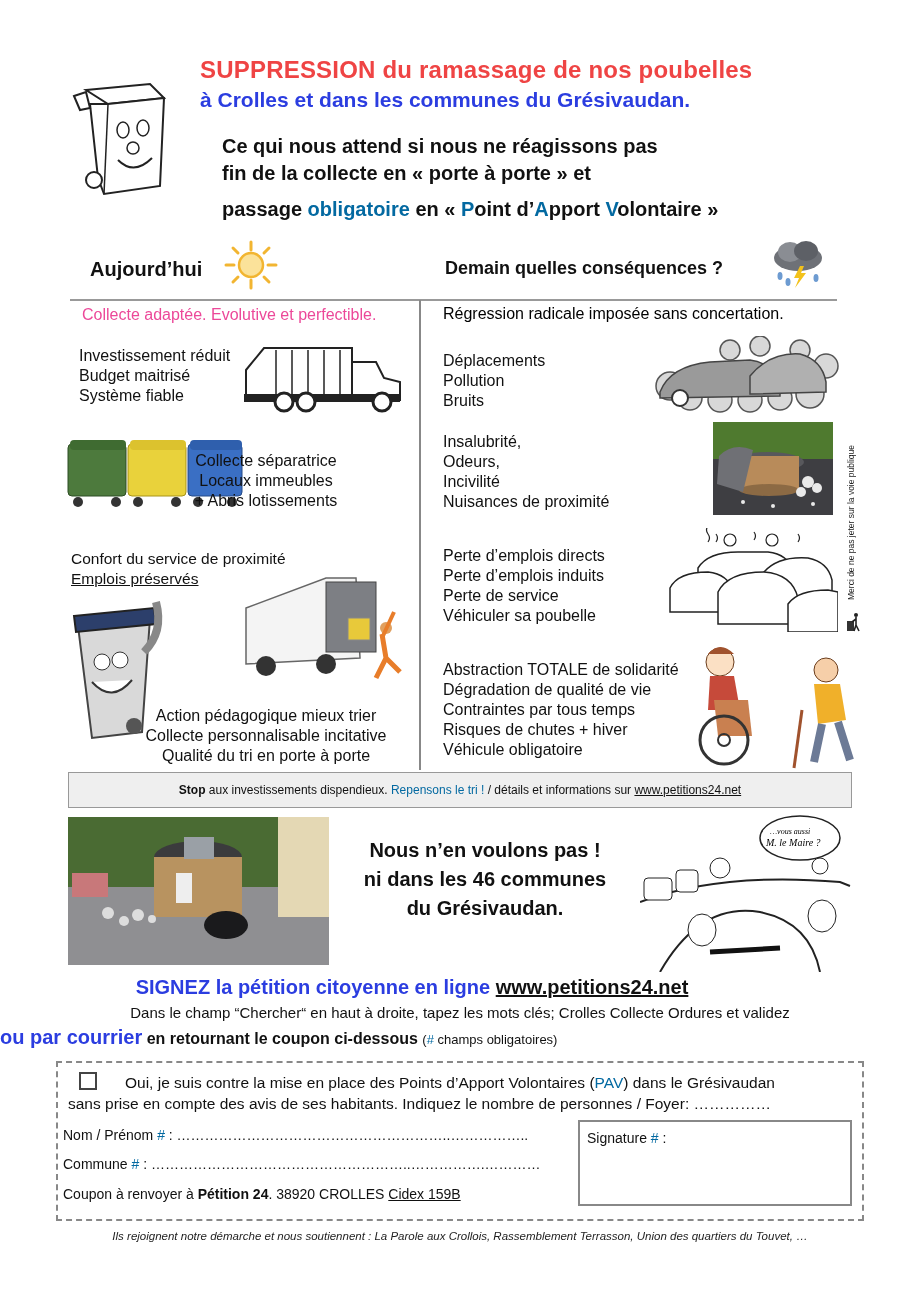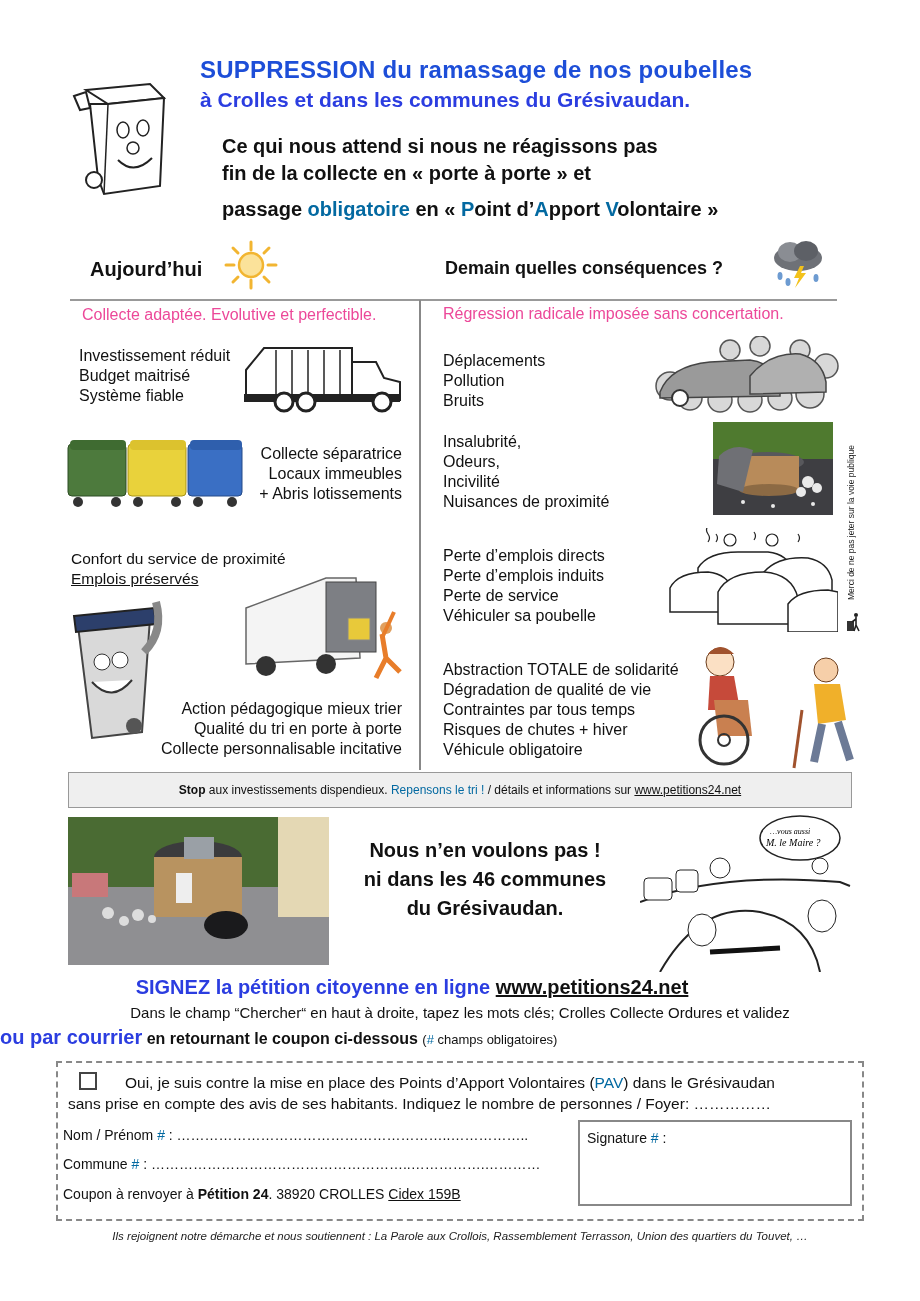--- a/index.html
+++ b/index.html
@@ -4,36 +4,36 @@
 <style>
   html, body { margin:0; padding:0; background:#fff; }
   body { width:920px; height:1301px; position:relative; overflow:hidden;
          font-family:"Liberation Sans", sans-serif; color:#111; }
   .abs { position:absolute; }
   .blue { color:#2b3de0; }
   .red { color:#0369a1; }
   .bold { font-weight:bold; }
 
   
-  #title1 { left:200px; top:56px; font-size:24px; font-weight:bold; color:#1d4ed8; letter-spacing:0.2px; }
+  #title1 { left:200px; top:56px; font-size:24px; font-weight:bold; color:#ef4444; letter-spacing:0.2px; }
   #title2 { left:200px; top:88px; font-size:21px; font-weight:bold; color:#2b3de0; }
   #sub1 { left:222px; top:135px; font-size:20px; font-weight:bold; }
   #sub2 { left:222px; top:162px; font-size:20px; font-weight:bold; }
   #sub3 { left:222px; top:198px; font-size:20px; font-weight:bold; }
 
   #col-head-left { left:90px; top:258px; font-size:20px; font-weight:bold; }
   #col-head-right { left:445px; top:258px; font-size:18px; font-weight:bold; }
   #hr-top { left:70px; top:299px; width:767px; height:2px; background:#999; }
   #vr-mid { left:419px; top:300px; width:2px; height:470px; background:#888; }
 
   #tag-left { left:82px; top:306px; font-size:16px; color:#ec4899; }
-  #tag-right { left:443px; top:305px; font-size:16px; color:#ec4899; }
+  #tag-right { left:443px; top:305px; font-size:16px; color:#000000; }
 
   .txtblock { font-size:16px; line-height:20px; }
-  .right-align { text-align:right; }
+  .right-align { text-align:center;margin-top:7px; }
 
   #stopbar { left:68px; top:772px; width:784px; height:36px; background:#efefef; border:1px solid #999;
              box-sizing:border-box; font-size:12px; text-align:center; line-height:34px; }
   #stopbar a { color:#111; text-decoration:underline; }
 
   #photo-bottom { left:68px; top:817px; width:261px; height:148px; }
   #slogan { left:330px; top:836px; width:310px; text-align:center; font-size:20px; font-weight:bold; line-height:29px; }
   #cartoon-bridge { left:640px; top:812px; width:230px; height:160px; }
 
   #sign1 { left:0; width:824px; top:976px; text-align:center; font-size:20px; font-weight:bold; }
@@ -185,22 +185,22 @@
     <rect x="112" y="50" width="22" height="22" fill="#e8c93a" stroke="#888"></rect>
     <circle cx="30" cy="98" r="10" fill="#333"></circle>
       <circle cx="90" cy="96" r="10" fill="#333"></circle>
     <circle cx="150" cy="60" r="6" fill="#e0a060"></circle>
     <path d="M146 66 L150 90 L140 110 M150 90 L164 104" stroke="#e87d2a" stroke-width="5" fill="none"></path>
     <path d="M146 70 L158 44" stroke="#e87d2a" stroke-width="4"></path>
   </svg>
 </div>
 <div class="abs txtblock right-align" style="left:130px;top:699px;width:272px;">
   <div>Action pédagogique mieux trier</div>
+  <div>Collecte personnalisable incitative</div>
   <div>Qualité du tri en porte à porte</div>
-  <div>Collecte personnalisable incitative</div>
 </div>
 
 <div class="abs txtblock" style="left:443px;top:351px;">
   <div>Déplacements</div>
   <div>Pollution</div>
   <div>Bruits</div>
 </div>
 <div class="abs" style="left:650px;top:336px;">
   <svg width="190" height="78" viewBox="0 0 190 78">
     <g fill="#d8d8d8" stroke="#555" stroke-width="1.5">

